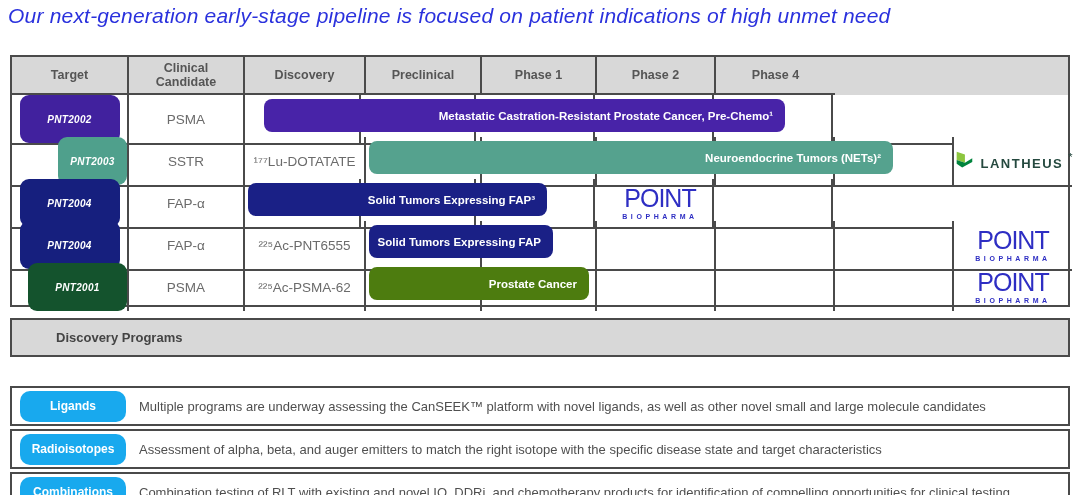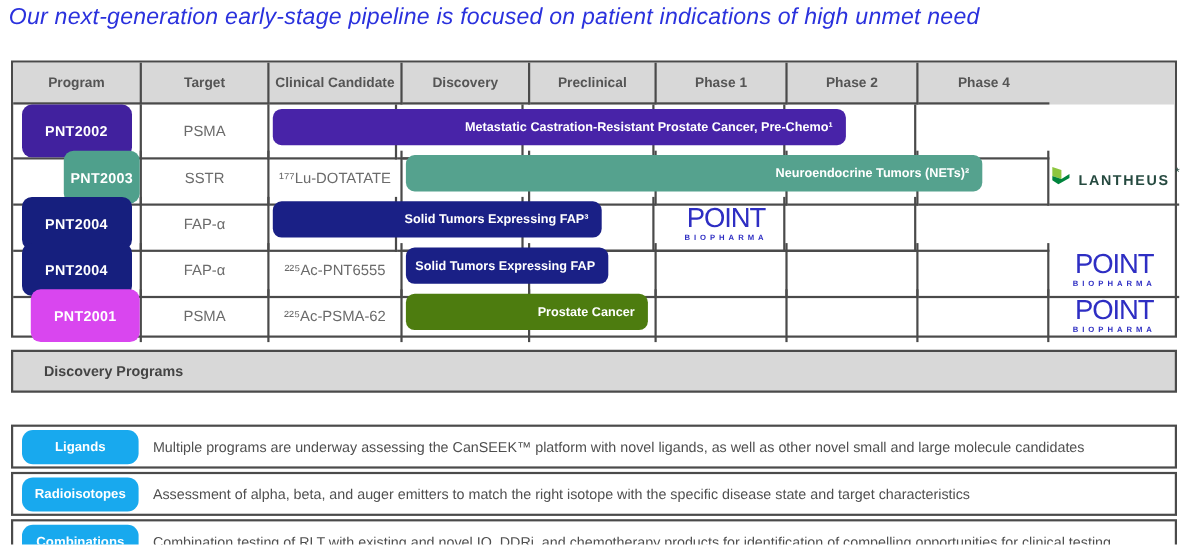--- a/index.html
+++ b/index.html
@@ -15,77 +15,76 @@
     display:flex;align-items:center;justify-content:center;text-align:center;
     font-size:12.5px;font-weight:bold;color:#555;line-height:1.15;padding:0 4px;}
   .thead .hcell:last-child{border-right:none;}
 
   .trow{display:grid;grid-template-columns:117px 116px 121px 588px 118px;height:42px;}
   .trow + .trow .cell, .trow + .trow .phase-area, .trow + .trow .rights{border-top:none;}
   .cell{box-sizing:border-box;border-right:2px solid #4a4a4a;border-bottom:2px solid #4a4a4a;
     display:flex;align-items:center;justify-content:center;font-size:13.5px;color:#6b6b6b;}
   .trow:last-child .cell,.trow:last-child .pcell,.trow:last-child .rights{border-bottom:none;}
   .badge{width:100px;height:48px;border-radius:9px;display:flex;align-items:center;justify-content:center;
-    color:#fff;font-size:13px;font-weight:bold;letter-spacing:0.3px;}
+    color:#fff;font-size:10px;font-weight:bold;letter-spacing:0.3px;font-style:italic;}
   .phase-area{position:relative;display:grid;grid-template-columns:116px 115px 119px 119px 119px;box-sizing:border-box;}
   .pcell{box-sizing:border-box;border-right:2px solid #4a4a4a;border-bottom:2px solid #4a4a4a;}
   .bar{position:absolute;left:3px;top:4px;height:33px;border-radius:8px;
     display:flex;align-items:center;justify-content:flex-end;
     color:#fff;font-size:11.5px;font-weight:bold;white-space:nowrap;padding:0 12px;box-sizing:border-box;}
   .rights{box-sizing:border-box;border-bottom:2px solid #4a4a4a;display:flex;align-items:center;justify-content:center;}
 
   
   .lantheus{display:flex;align-items:flex-start;gap:5px;}
   .lantheus .ltext{font-size:13px;font-weight:bold;letter-spacing:1.5px;color:#25493F;margin-top:6px;}
   .lantheus .star{font-size:11px;color:#25493F;margin-top:1px;}
   .point-logo{text-align:center;line-height:1;}
   .point-word{font-size:25px;font-weight:400;color:#2E2EC3;letter-spacing:-1px;}
   .point-sub{font-size:7px;font-weight:bold;color:#2E2EC3;letter-spacing:3.6px;margin-top:2px;}
 
   
   .dhead{position:absolute;left:10px;top:318px;width:1060px;height:39px;box-sizing:border-box;
     background:#d8d8d8;border:2px solid #4a4a4a;display:flex;align-items:center;
-    font-size:13px;font-weight:bold;color:#444;padding-left:28px;}
+    font-size:13px;font-weight:bold;color:#444;padding-left:44px;}
   .drow{position:absolute;left:10px;width:1060px;height:40px;box-sizing:border-box;
     background:#fff;border:2px solid #4a4a4a;display:flex;align-items:center;margin-top:26px;}
   .dbadge{width:106px;height:31px;margin-left:8px;border-radius:10px;flex:0 0 auto;
     display:flex;align-items:center;justify-content:center;color:#fff;font-size:12px;font-weight:bold;}
   .dtext{margin-left:13px;font-size:13px;color:#4f4f4f;}
 </style>
 </head>
 <body>
 
 <div class="page">
 
   <div class="title">Our next-generation early-stage pipeline is focused on patient indications of high unmet need</div>
 
   <div class="ptable">
     <div class="thead">
-      <div class="hcell">Program</div>
       <div class="hcell">Target</div>
       <div class="hcell">Clinical Candidate</div>
       <div class="hcell">Discovery</div>
       <div class="hcell">Preclinical</div>
       <div class="hcell">Phase 1</div>
       <div class="hcell">Phase 2</div>
       <div class="hcell">Phase 4</div>
     </div>
 
     <div class="trow">
       <div class="cell">
         <div class="badge" style="background: rgb(65, 33, 158);">PNT2002</div>
       </div>
       <div class="cell">PSMA</div>
       <div class="phase-area">
         <div class="pcell"></div>
           <div class="pcell"></div>
           <div class="pcell"></div>
           <div class="pcell"></div>
           <div class="pcell"></div>
-        <div class="bar" style="background: rgb(72, 35, 168); width: 521px;">Metastatic Castration-Resistant Prostate Cancer, Pre-Chemo¹</div>
+        <div class="bar" style="background: rgb(72, 35, 168); width: 521px; margin-left: 16px;">Metastatic Castration-Resistant Prostate Cancer, Pre-Chemo¹</div>
       </div>
       <div class="rights">
         <div class="lantheus">
           <svg width="22" height="22" viewBox="0 0 24 24">
             <polygon points="4,2 13,5 13,14 4,11" fill="#8DC63F"></polygon>
             <polygon points="4,11 13,14 21,9 21,13 10,19 4,15" fill="#00843D"></polygon>
           </svg>
           <span class="ltext">LANTHEUS</span>
           <span class="star">*</span>
         </div>
@@ -156,21 +155,21 @@
       <div class="rights">
         <div class="point-logo">
           <div class="point-word">POINT</div>
           <div class="point-sub">BIOPHARMA</div>
         </div>
       </div>
     </div>
 
     <div class="trow">
       <div class="cell">
-        <div class="badge" style="background: #d946ef; margin-left: 16px;">PNT2001</div>
+        <div class="badge" style="background: #14532d; margin-left: 16px;">PNT2001</div>
       </div>
       <div class="cell">PSMA</div>
       <div class="cell">²²⁵Ac-PSMA-62</div>
       <div class="phase-area">
         <div class="pcell"></div>
           <div class="pcell"></div>
           <div class="pcell"></div>
           <div class="pcell"></div>
           <div class="pcell"></div>
         <div class="bar" style="background: #4d7c0f; width: 220px;">Prostate Cancer</div>

